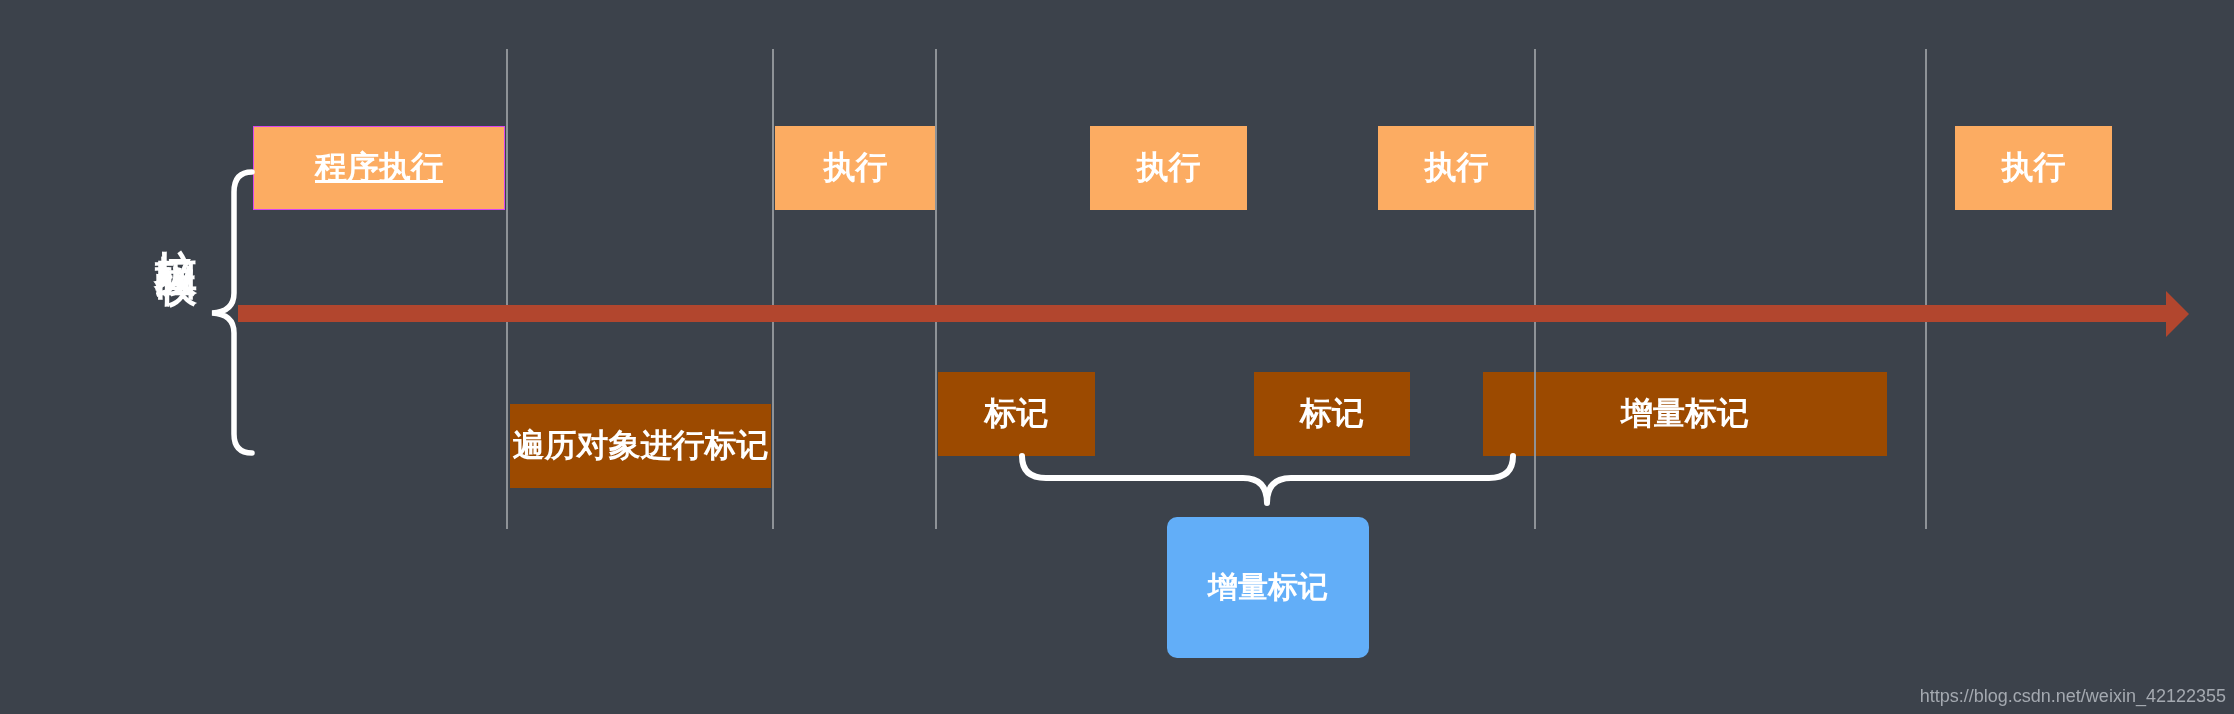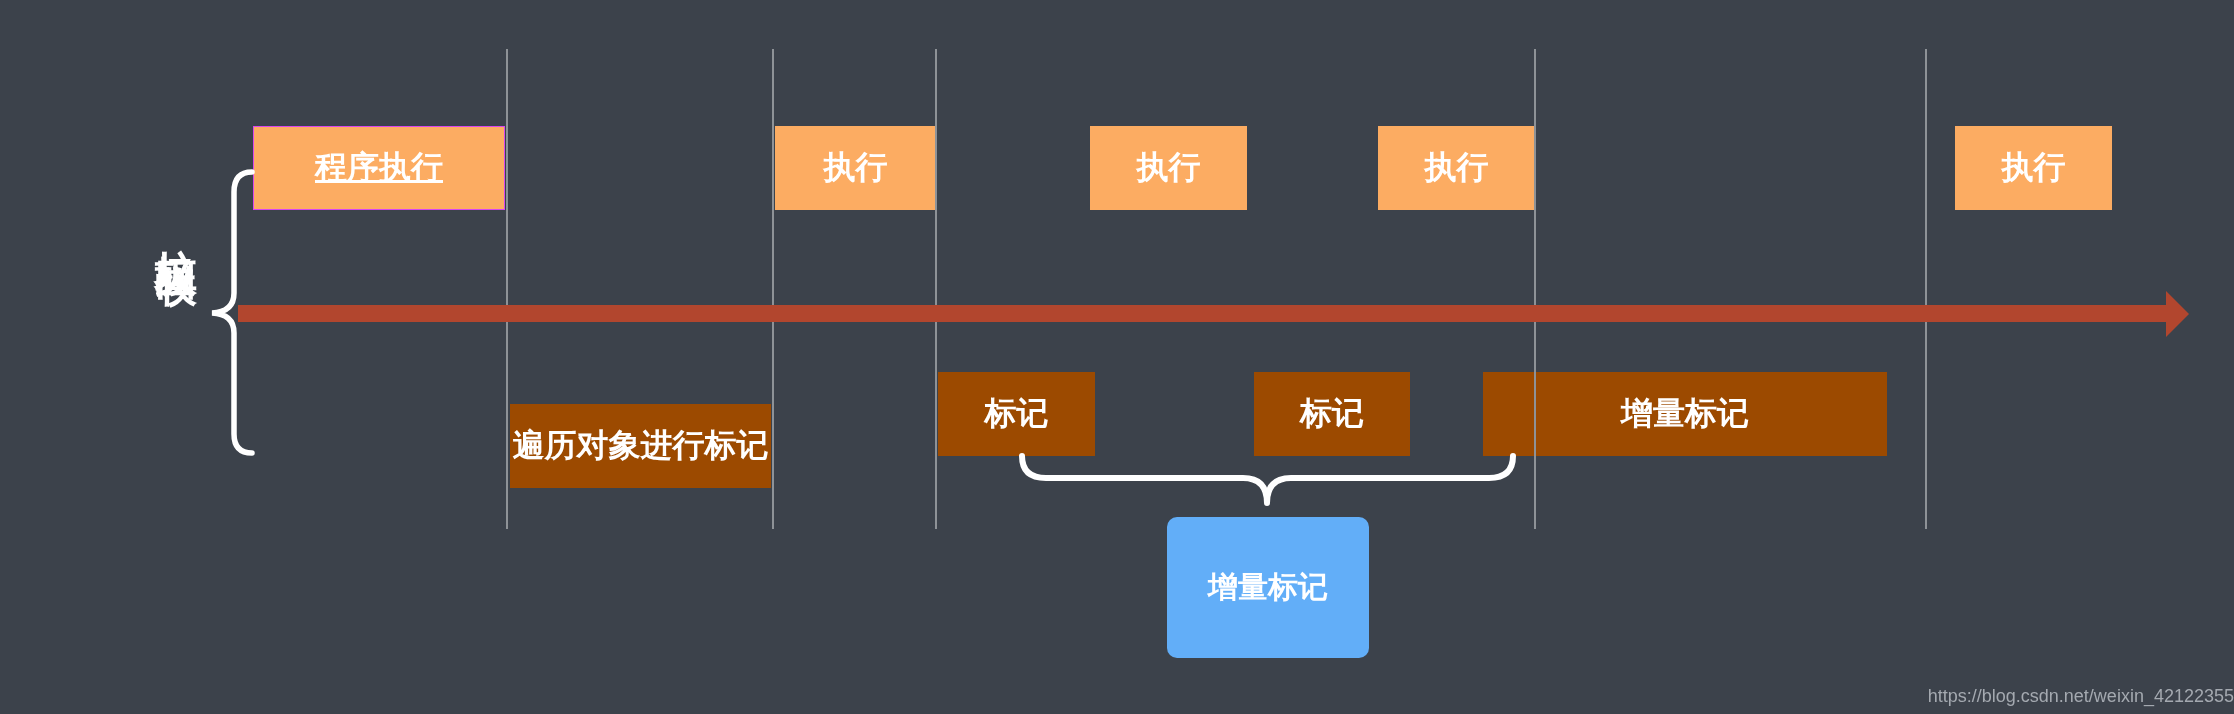--- a/index.html
+++ b/index.html
@@ -28,21 +28,21 @@
     color:#FFFFFF;font-weight:bold;font-size:42px;letter-spacing:6px;
     line-height:1;
   }
   .callout-box{
     position:absolute;left:1167px;top:517px;width:202px;height:141px;
     background:#62AEF8;border-radius:10px;
     display:flex;align-items:center;justify-content:center;
     color:#FFFFFF;font-weight:bold;font-size:30px;
   }
   .watermark{
-    position:absolute;right:0;top:686px;
+    position:absolute;right:8px;top:686px;
     color:#A4A9B0;font-size:18px;
   }
   svg.overlay{position:absolute;left:0;top:0;z-index:5;pointer-events:none;}
 </style>
 </head>
 <body>
 
 <div id="stage">
 
   <div class="group-label">垃圾回收</div>

